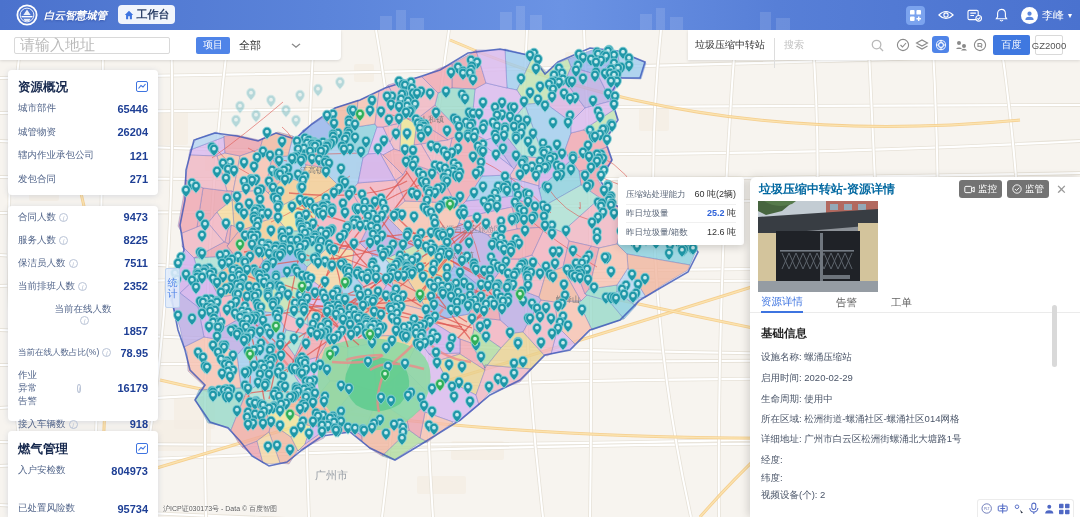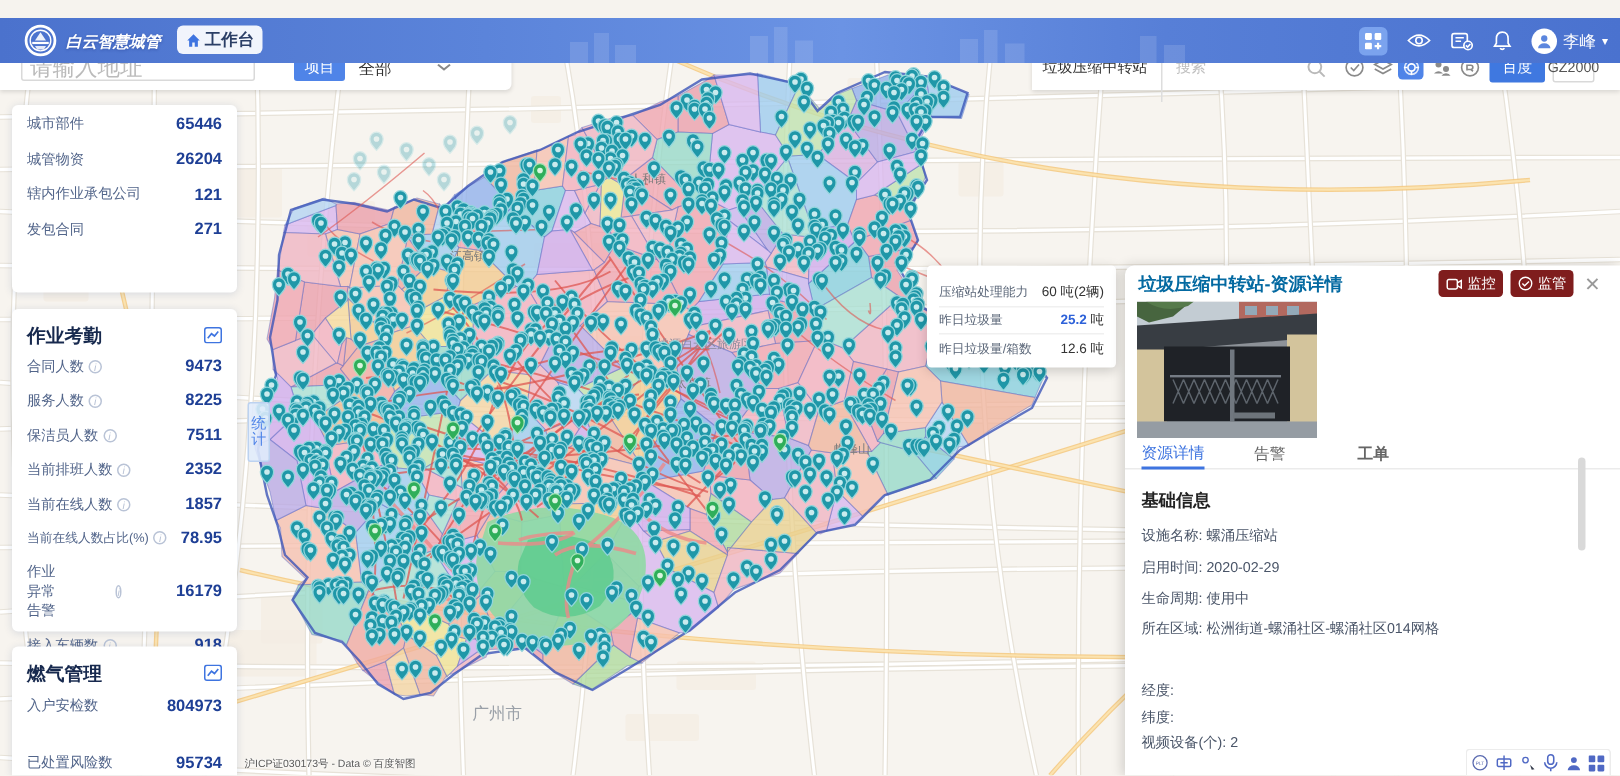--- a/index.html
+++ b/index.html
@@ -1,19 +1,19 @@
 <!DOCTYPE html>
 <html lang="zh"><head>
 <meta charset="utf-8">
 <style>
 *{margin:0;padding:0;box-sizing:border-box;}
 html,body{width:1080px;height:517px;overflow:hidden;font-family:"Liberation Sans",sans-serif;background:#f6f3ee;position:relative;}
 .abs{position:absolute;}
 
-.topbar{position:absolute;left:0;top:12px;width:1080px;height:30px;background:linear-gradient(90deg,#4b72cd 0%,#5b84da 30%,#6b93e4 52%,#577fd7 72%,#4a72cf 100%);z-index:50;}
+.topbar{position:absolute;left:0;top:0;width:1080px;height:30px;background:linear-gradient(90deg,#4b72cd 0%,#5b84da 30%,#6b93e4 52%,#577fd7 72%,#4a72cf 100%);z-index:50;}
 .city{position:absolute;opacity:.12;fill:#fff;}
 .logo{position:absolute;left:16px;top:4px;width:22px;height:22px;}
 .logotext{position:absolute;left:44px;top:9px;color:#fff;font-size:10.5px;font-weight:bold;font-style:italic;letter-spacing:0px;text-shadow:0 1px 2px rgba(20,40,120,.4);}
 .workbtn{position:absolute;left:118px;top:5px;width:57px;height:19px;background:rgba(255,255,255,.92);border-radius:4px;display:flex;align-items:center;justify-content:center;font-size:11px;color:#2b3f66;font-weight:bold;gap:3px;}
 .tbicons{position:absolute;right:8px;top:0;height:30px;display:flex;align-items:center;gap:13px;color:#fff;}
 .appgrid{width:19px;height:19px;background:#7ba3ee;border-radius:4px;display:flex;align-items:center;justify-content:center;}
 .user{display:flex;align-items:center;gap:4px;font-size:11px;color:#fff;}
 .avatar{width:17px;height:17px;background:#fff;border-radius:50%;display:flex;align-items:center;justify-content:center;}
 
 .lsearch{position:absolute;left:0;top:30px;width:341px;height:30px;background:#fff;z-index:40;border-radius:0 0 4px 0;box-shadow:0 1px 3px rgba(0,0,0,.12);display:flex;align-items:center;}
@@ -43,21 +43,21 @@
 .stattag{position:absolute;left:165px;top:268px;width:15px;height:40px;background:rgba(224,236,252,.88);border:1px solid #bcd2f0;border-radius:2px;z-index:20;color:#4f84e8;font-size:10px;line-height:11px;text-align:center;padding-top:8px;}
 
 .popup{position:absolute;left:618px;top:177px;width:126px;height:68px;background:#fff;border-radius:3px;box-shadow:0 2px 8px rgba(0,0,0,.18);z-index:35;padding:9px 8px 0 8px;}
 .poprow{display:flex;justify-content:space-between;align-items:center;height:18.7px;font-size:8.5px;color:#5a6678;border-bottom:1px solid #f0f0f0;}
 .poprow:last-child{border-bottom:none;}
 .popval{color:#333;font-size:9px;}
 
 .rpanel{position:absolute;left:750px;top:177px;width:330px;height:340px;background:#fff;border-radius:6px 0 0 0;box-shadow:-2px 0 8px rgba(0,0,0,.15);z-index:36;}
 .rphead{display:flex;align-items:center;height:22px;padding:2px 13px 0 9px;}
 .rptitle{font-size:12px;font-weight:bold;color:#0369a1;}
-.bluebtn{height:18px;background:#7f1d1d;border-radius:3px;color:#fff;font-size:9.5px;display:flex;align-items:center;justify-content:flex-end;gap:3px;padding:0 5px;}
+.bluebtn{height:18px;background:#737373;border-radius:3px;color:#fff;font-size:9.5px;display:flex;align-items:center;justify-content:flex-end;gap:3px;padding:0 5px;}
 .closex{color:#999;font-size:13px;margin-left:7px;}
 .photo{position:absolute;left:8px;top:24px;width:120px;height:91px;overflow:hidden;}
 .infobox{position:absolute;left:134px;top:24px;width:184px;height:91px;background:#e9f1fc;border-radius:3px;padding:8px 7px 0 7px;font-size:8.6px;color:#3a4a63;line-height:15.8px;letter-spacing:-0.3px;white-space:nowrap;}
 .tabs{position:absolute;left:0;top:117px;width:330px;height:19px;border-bottom:1px solid #ebebeb;display:flex;align-items:center;font-size:10.5px;color:#666;}
 .tab-act{color:#3e74e0;border-bottom:2px solid #3e74e0;height:19px;display:flex;align-items:center;}
 .basic{position:absolute;left:11px;top:149px;font-size:11.5px;font-weight:bold;color:#222;}
 .drow{position:absolute;left:11px;font-size:9.5px;color:#4a5568;white-space:nowrap;}
 .sbar{position:absolute;left:302px;top:128px;width:5px;height:62px;background:#d9d9d9;border-radius:3px;}
 .mapctl{position:absolute;left:977px;top:499px;width:97px;height:18px;z-index:40;display:flex;align-items:center;gap:5px;padding:0 3px;background:#fff;border:1px solid #ececec;border-radius:3px 3px 0 0;border-bottom:none;}
 .attrib{position:absolute;left:163px;top:504px;font-size:7px;color:#5a5a5a;z-index:10;text-shadow:0 0 2px #fff,0 0 2px #fff;}
@@ -1918,35 +1918,35 @@
       <svg width="14" height="14" viewBox="0 0 14 14" fill="none" stroke="#8a8a8a" stroke-width="1.1">
         <circle cx="7" cy="7" r="5.6"></circle>
         <path d="M5 9 V5.5 h2.5 a1.4 1.4 0 0 1 0 2.8 H5 M7.5 8.3 L9 9.5"></path>
       </svg>
     </div>
   <div class="baidubtn">百度</div>
   <div class="gz">GZ2000</div>
 </div>
 
 <div class="panel" style="top:70px;height:125px;">
+  <div class="ptitle" style="padding-top:9px;">资源概况<span class="chartico"><svg width="12" height="11" viewBox="0 0 12 11">
+          <rect x="0.5" y="0.5" width="11" height="10" rx="1.5" fill="none" stroke="#3e74e0" stroke-width="1"></rect>
+          <path d="M2.5 7.5 L5 4.5 L7 6 L9.5 3" fill="none" stroke="#3e74e0" stroke-width="1.1"></path>
+        </svg></span></div>
   <div class="prow" style="margin-top:6px;">城市部件<span class="pval">65446</span></div>
   <div class="prow" style="margin-top:10.5px;">城管物资<span class="pval">26204</span></div>
   <div class="prow" style="margin-top:10.5px;">辖内作业承包公司<span class="pval">121</span></div>
   <div class="prow" style="margin-top:10.5px;">发包合同<span class="pval">271</span></div>
 </div>
 <div class="panel" style="top:206px;height:215px;">
-  <div class="ptitle">作业考勤<span class="chartico"><svg width="12" height="11" viewBox="0 0 12 11">
-          <rect x="0.5" y="0.5" width="11" height="10" rx="1.5" fill="none" stroke="#3e74e0" stroke-width="1"></rect>
-          <path d="M2.5 7.5 L5 4.5 L7 6 L9.5 3" fill="none" stroke="#3e74e0" stroke-width="1.1"></path>
-        </svg></span></div>
   <div class="prow" style="margin-top:4.5px;">合同人数<i class="info-i">i</i><span class="pval" style="margin-left:auto;">9473</span></div>
   <div class="prow" style="margin-top:10px;">服务人数<i class="info-i">i</i><span class="pval" style="margin-left:auto;">8225</span></div>
   <div class="prow" style="margin-top:10px;">保洁员人数<i class="info-i">i</i><span class="pval" style="margin-left:auto;">7511</span></div>
   <div class="prow" style="margin-top:10px;">当前排班人数<i class="info-i">i</i><span class="pval" style="margin-left:auto;">2352</span></div>
-  <div class="prow" style="margin-top:10px;">当前在线人数<i class="info-i">i</i><span class="pval" style="margin-left:auto;">1857</span></div>
+  <div class="prow" style="margin-top:10px;flex-direction:column;">当前在线人数<i class="info-i">i</i><span class="pval" style="margin-left:auto;">1857</span></div>
   <div class="prow" style="margin-top:10px;">
       <span style="font-size:8.5px;">当前在线人数占比(%)</span>
       <i class="info-i">i</i>
       <span class="pval" style="margin-left:auto;">78.95</span>
     </div>
   <div class="prow" style="margin-top:10px;gap:36px;">作业异常告警<i class="info-i">i</i><span class="pval" style="margin-left:auto;">16179</span></div>
   <div class="prow" style="margin-top:10px;">接入车辆数<i class="info-i">i</i><span class="pval" style="margin-left:auto;">918</span></div>
 </div>
 <div class="panel" style="top:431px;height:86px;border-radius:4px 4px 0 0;">
   <div class="ptitle">燃气管理<span class="chartico"><svg width="12" height="11" viewBox="0 0 12 11">
@@ -1998,27 +1998,28 @@
 <rect x="22" y="49" width="74" height="1.6" fill="#757c85"></rect>
 <rect x="62" y="32" width="3" height="48" fill="#70777f"></rect>
 <path d="M0,0 L36,0 L24,10 L8,14 L0,10 Z" fill="#47653f"></path>
 <path d="M6,0 Q18,8 34,3 L38,0 Z" fill="#567a4b"></path>
 <rect x="0" y="80" width="120" height="11" fill="#959ca3"></rect>
 <rect x="64" y="74" width="28" height="4" fill="#6d747b"></rect>
 </svg></div>
   <div class="tabs">
     <div class="tab-act" style="margin-left:11px;">资源详情</div>
     <div style="margin-left:33px;">告警</div>
-    <div style="margin-left:48px;font-weight:bold;">工单</div>
+    <div style="margin-left:34px;">工单</div>
   </div>
   <div class="basic">基础信息</div>
   <div class="drow" style="top:174px;">设施名称: 螺涌压缩站</div>
   <div class="drow" style="top:195px;">启用时间: 2020-02-29</div>
   <div class="drow" style="top:216px;">生命周期: 使用中</div>
   <div class="drow" style="top:236px;">所在区域: 松洲街道-螺涌社区-螺涌社区014网格</div>
+  <div class="drow" style="top:256px;">详细地址: 广州市白云区松洲街螺涌北大塘路1号</div>
   <div class="drow" style="top:277px;">经度:</div>
   <div class="drow" style="top:295px;">纬度:</div>
   <div class="drow" style="top:312px;">视频设备(个): 2</div>
   <div class="sbar"></div>
 </div>
 
 <div class="mapctl">
   <svg width="13" height="13" viewBox="0 0 16 16" fill="none" stroke="#5a6abo" stroke-width="1.2">
       <circle cx="8" cy="8" r="6.6" stroke="#5a6ab0"></circle>
       <text x="8" y="10.5" font-size="4.5" fill="#5a6ab0" stroke="none" text-anchor="middle">PLT</text>

